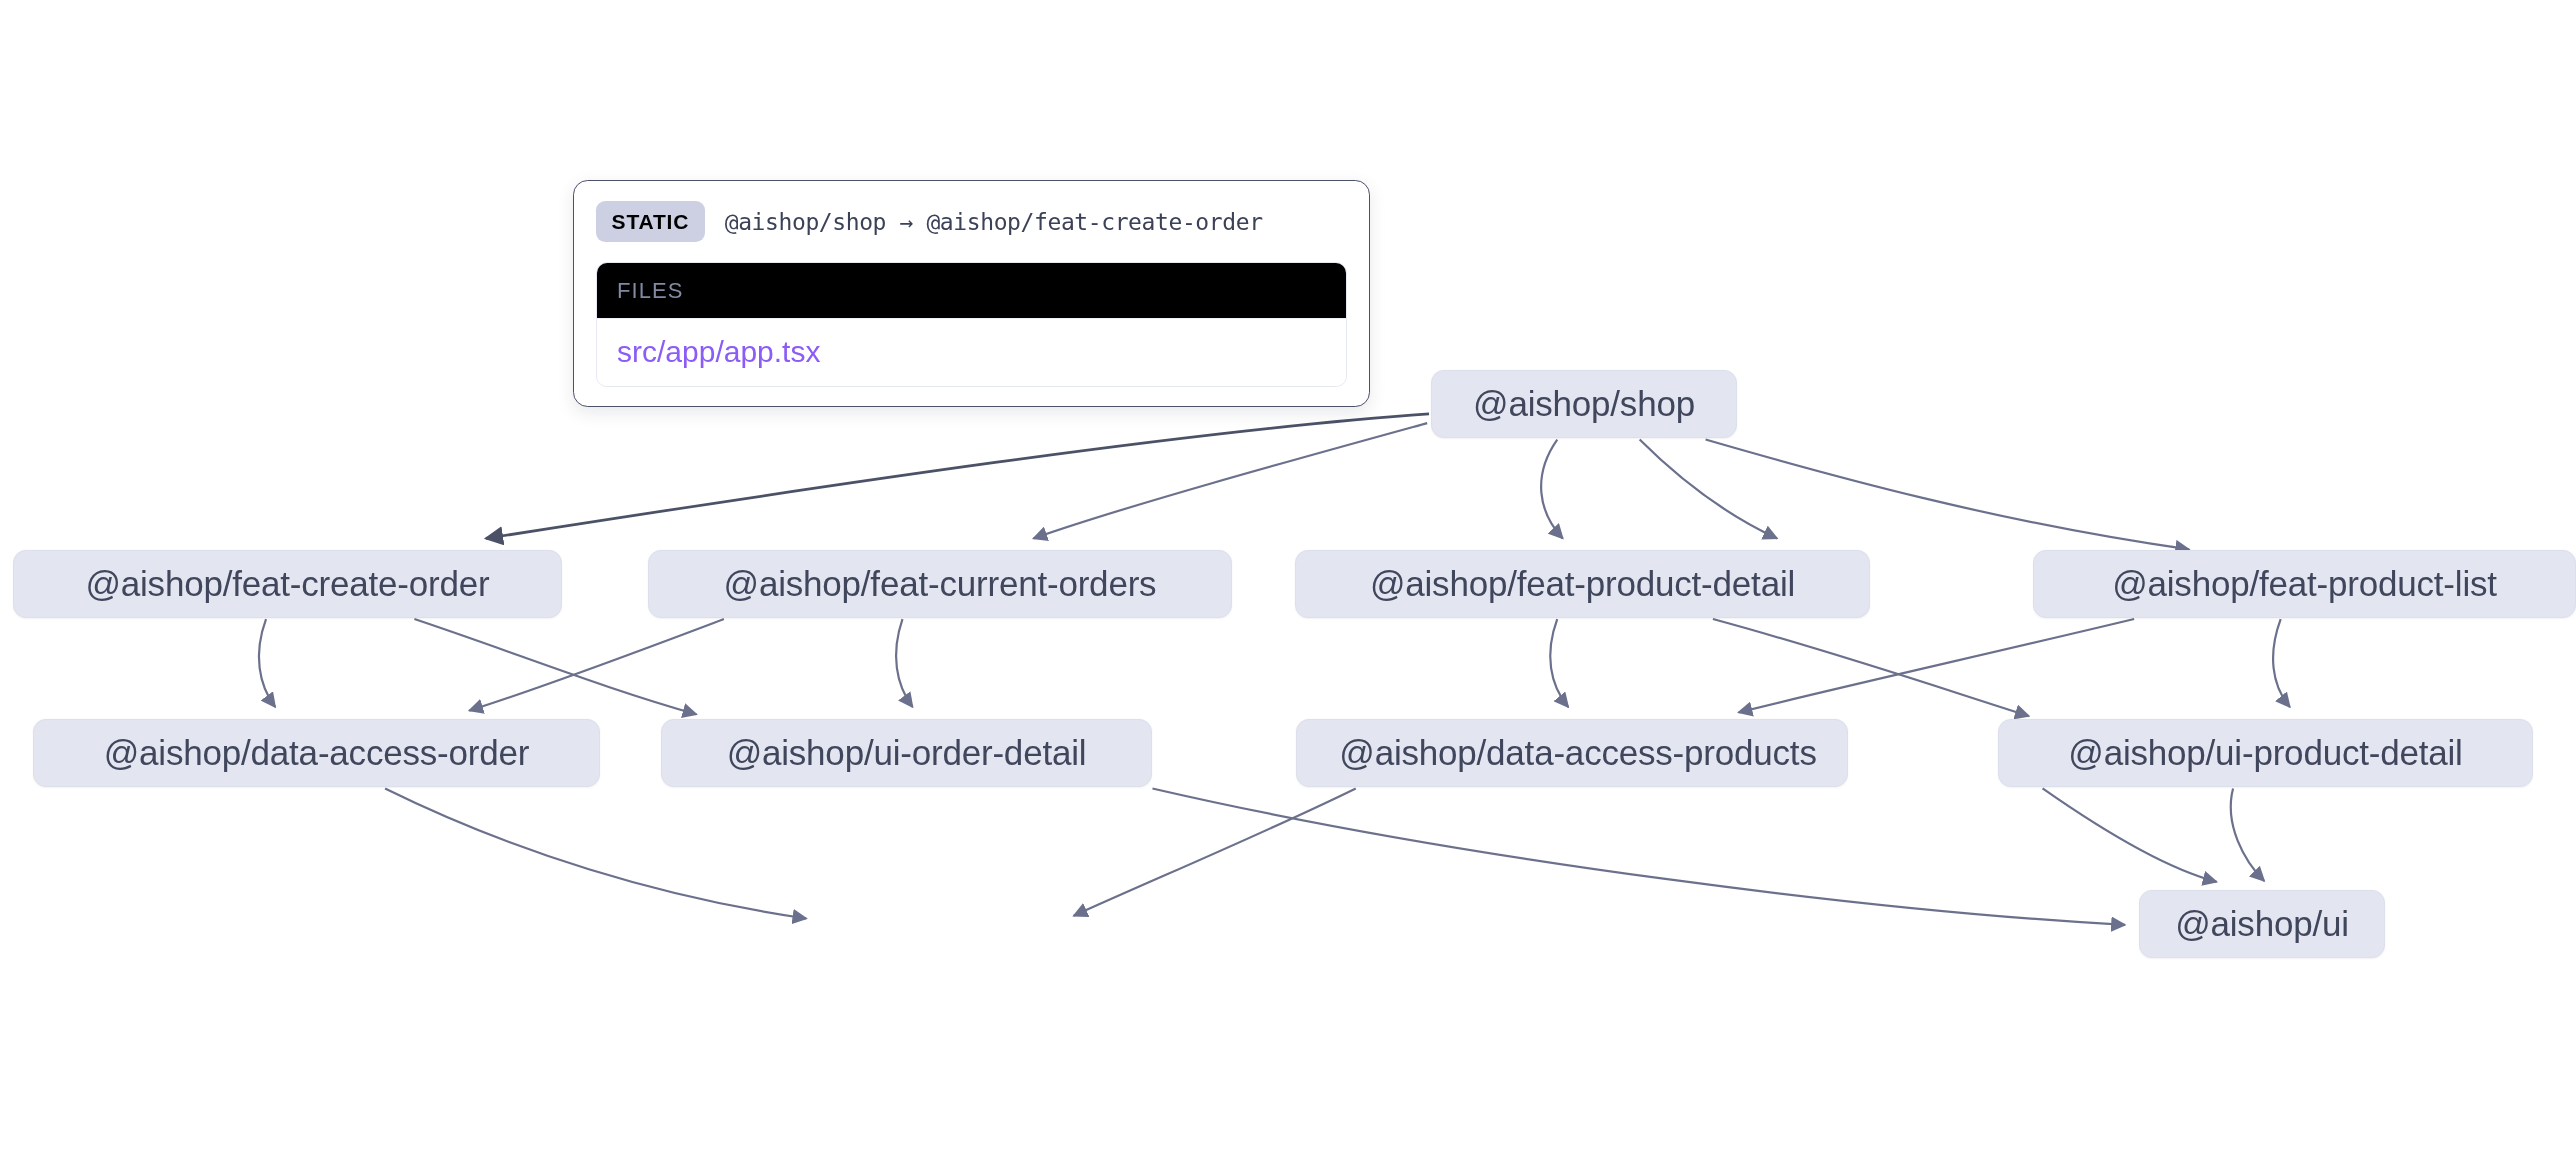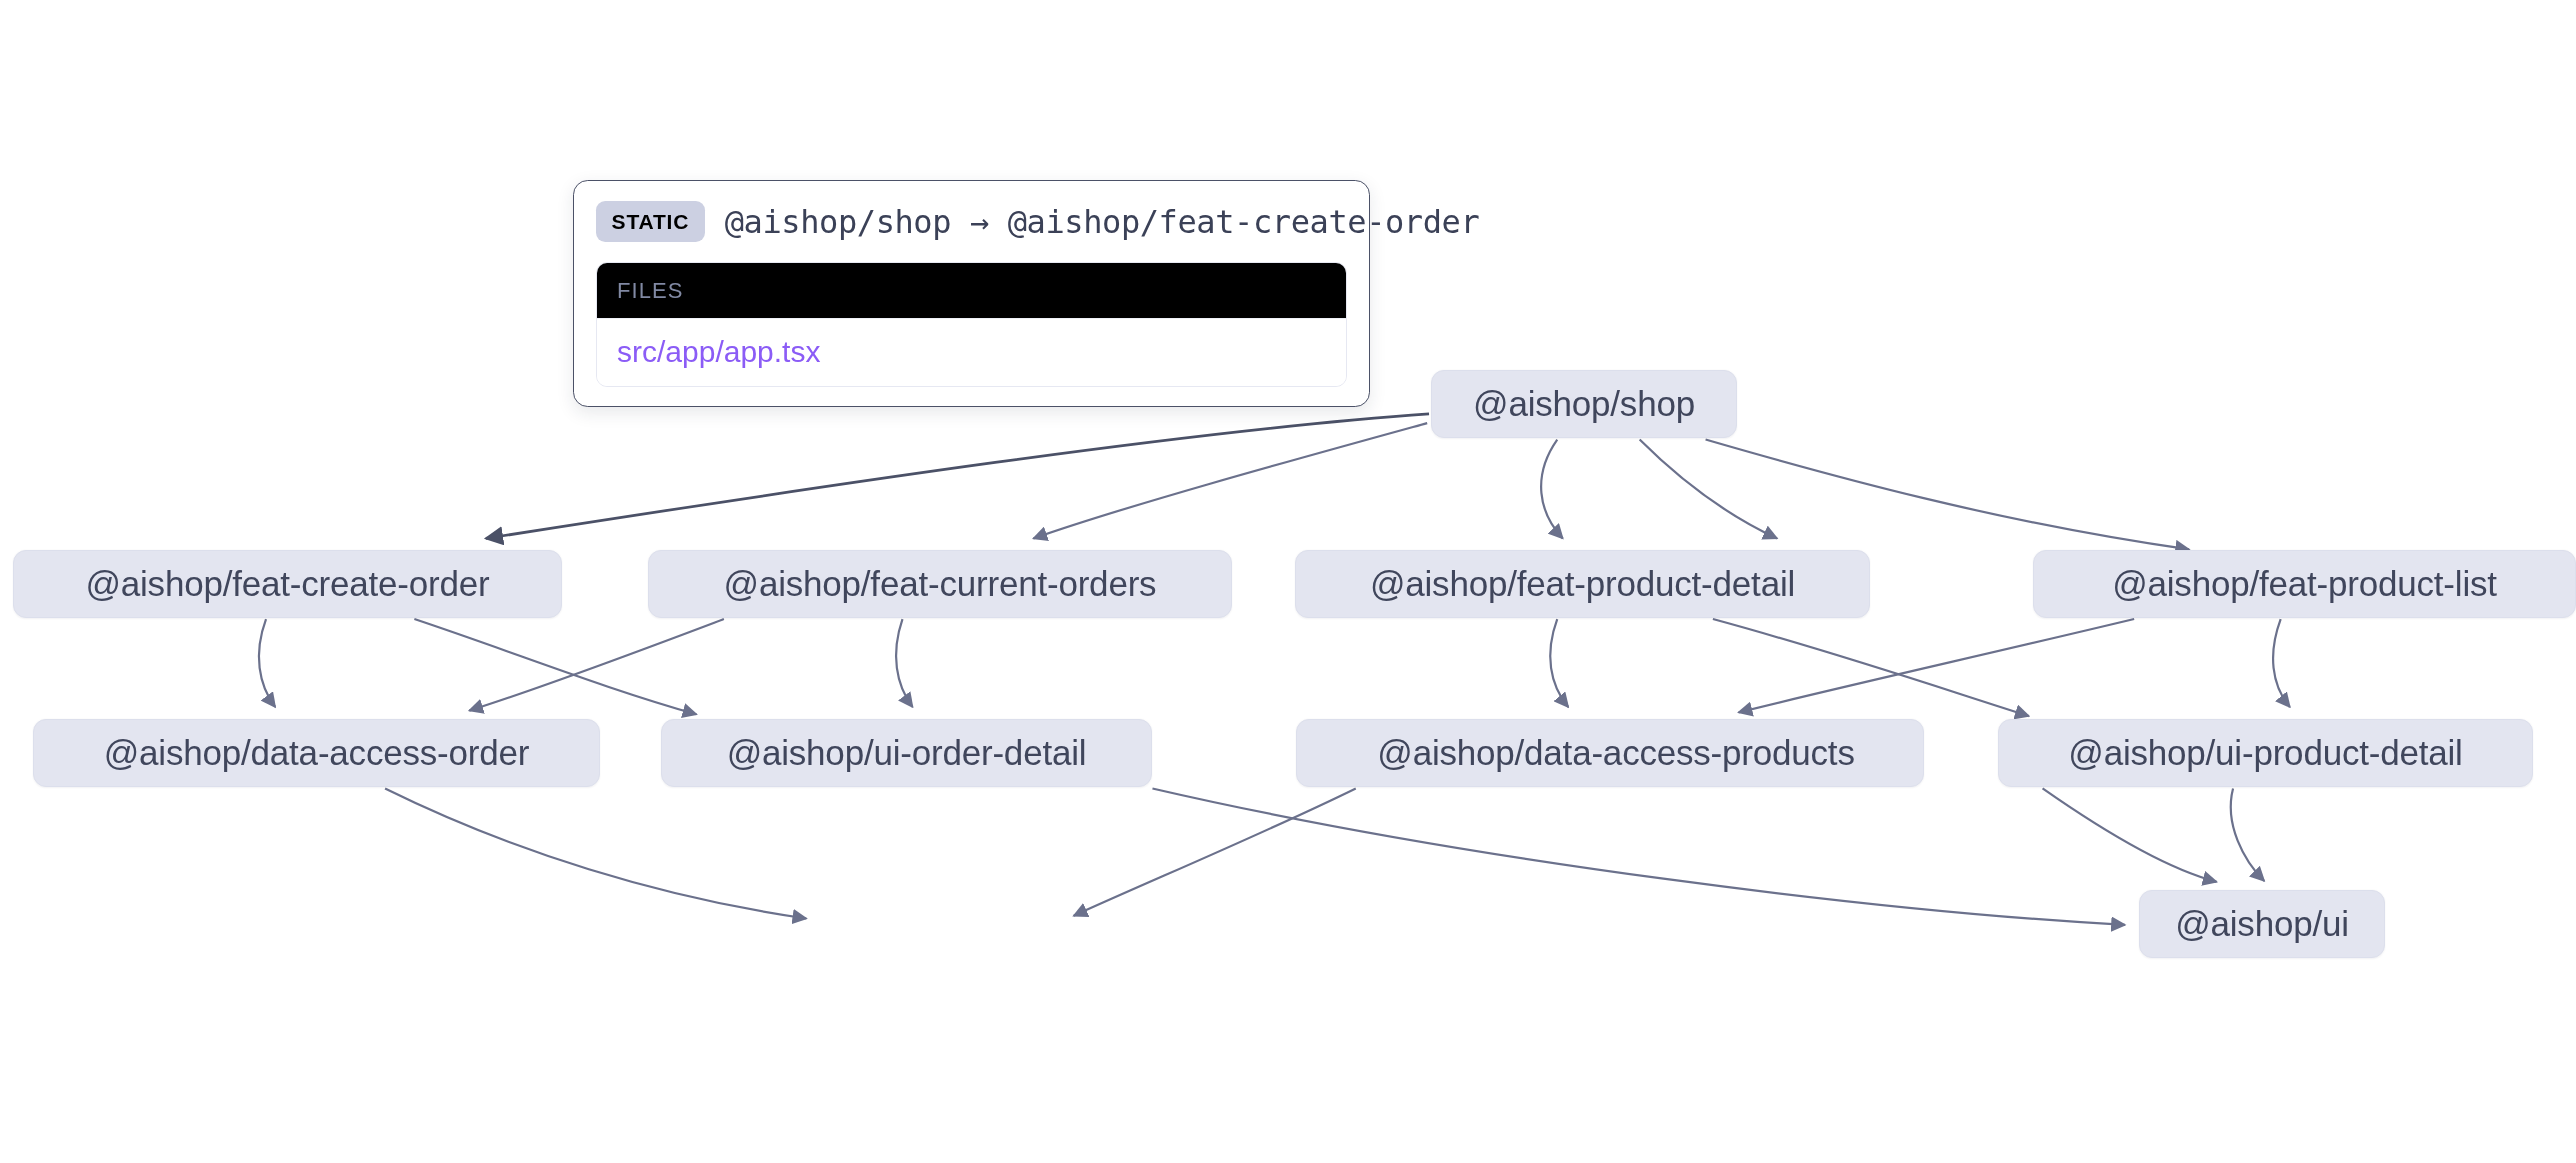--- a/index.html
+++ b/index.html
@@ -48,21 +48,21 @@
     color:#000000;
     font-size:21px;
     font-weight:700;
     letter-spacing:0.8px;
     border-radius:9.2px;
     padding:10px 15.6px;
     line-height:1;
   }
   .tt-title{
     font-family:"DejaVu Sans Mono","Liberation Mono",monospace;
-    font-size:32px;
+    font-size:23px;
     color:#3b4157;
     letter-spacing:-0.4px;
     white-space:nowrap;
     text-align:right;
   }
   .tt-panel{
     margin-top:20px;
     border:0.9px solid #e6e8f2;
     border-radius:11px;
     overflow:hidden;
@@ -160,21 +160,21 @@
   </div>
 
   <div class="node" style="left:33px;top:719px;width:567px;height:68px;">
     <span>@aishop/data-access-order</span>
   </div>
 
   <div class="node" style="left:661px;top:719px;width:491px;height:68px;">
     <span>@aishop/ui-order-detail</span>
   </div>
 
-  <div class="node" style="left:1296px;top:719px;width:628px;height:68px;padding-left:12px;">
+  <div class="node" style="left:1296px;top:719px;width:552px;height:68px;padding-left:12px;">
     <span>@aishop/data-access-products</span>
   </div>
 
   <div class="node" style="left:1998px;top:719px;width:535px;height:68px;">
     <span>@aishop/ui-product-detail</span>
   </div>
 
 
   <div class="node" style="left:2139px;top:890px;width:246px;height:68px;">
     <span>@aishop/ui</span>

